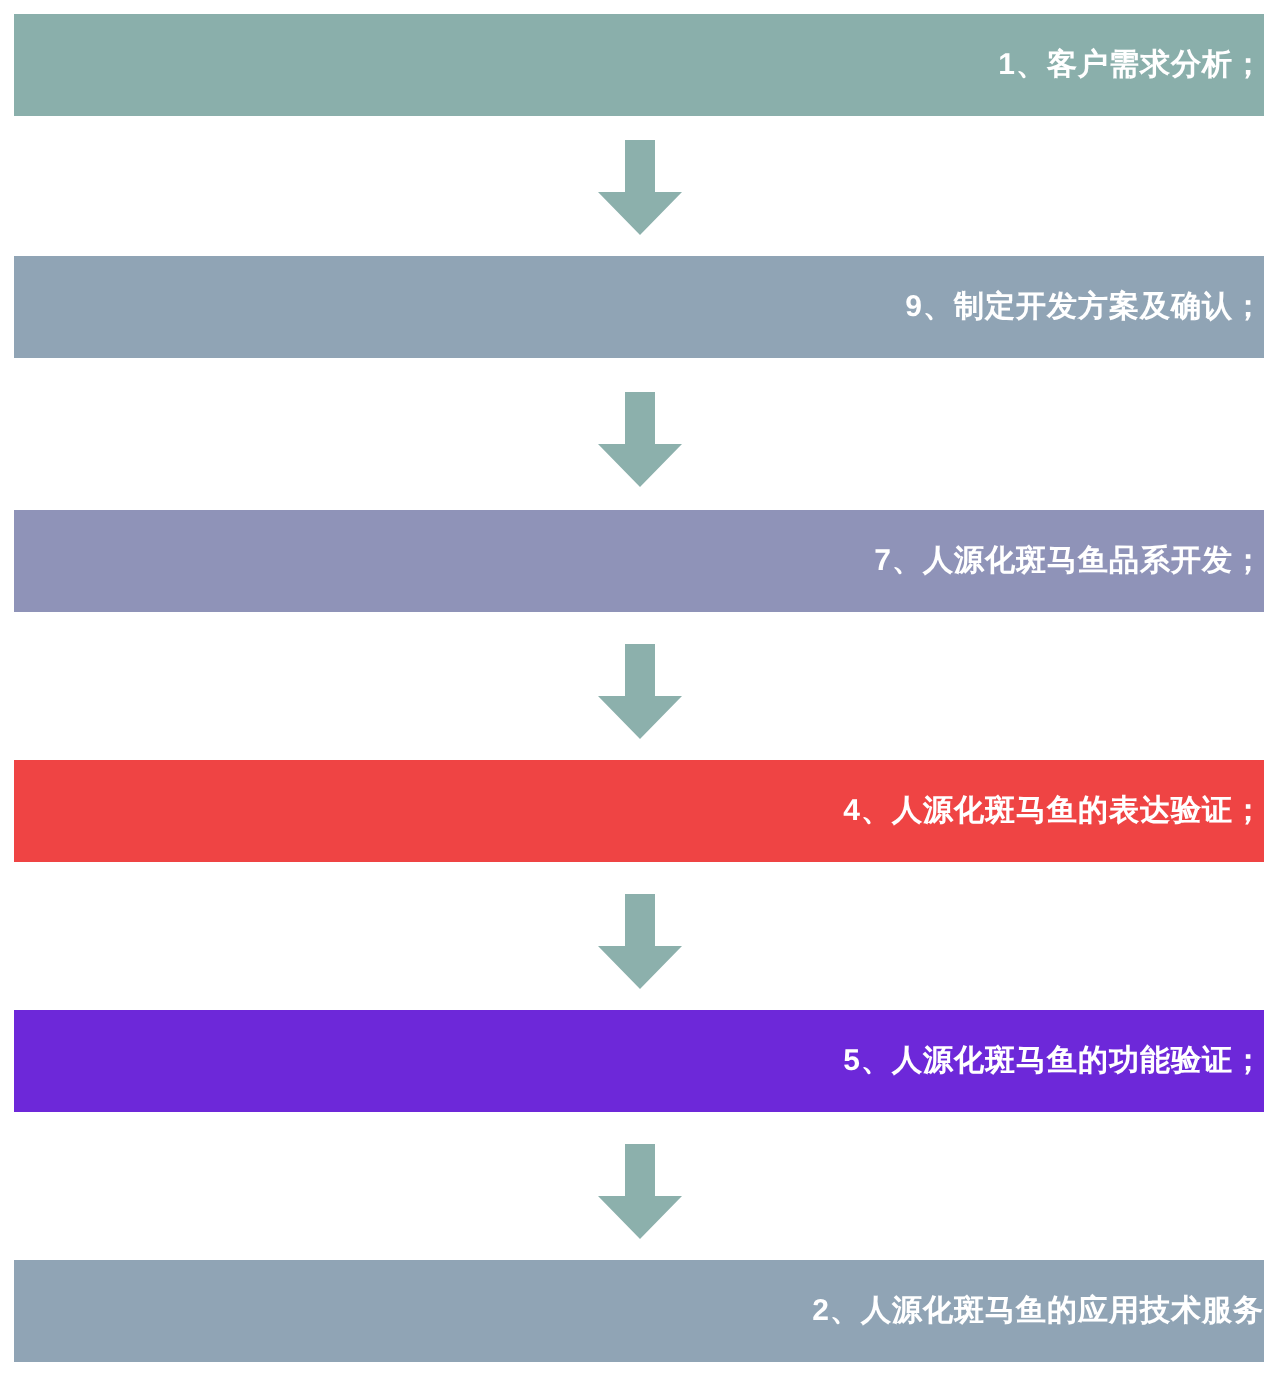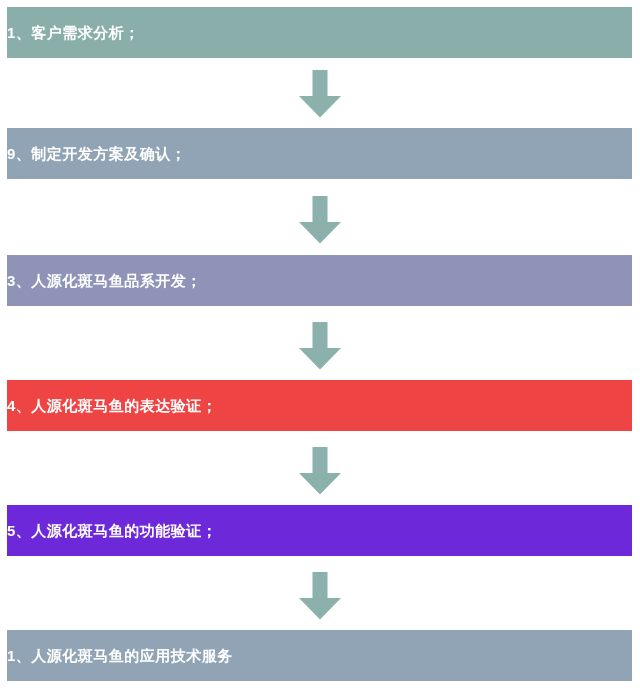--- a/index.html
+++ b/index.html
@@ -22,21 +22,21 @@
     box-sizing: border-box;
   }
 
   .flow-step {
     position: absolute;
     left: 7px;
     width: 625px;
     height: 51px;
     display: flex;
     align-items: center;
-    justify-content: flex-start;
+    justify-content: flex-end;
     box-sizing: border-box;
   }
 
   .flow-step-label {
     color: #ffffff;
     font-size: 15px;
     font-weight: bold;
     letter-spacing: 0.5px;
     line-height: 1;
     text-align: center;
@@ -88,24 +88,24 @@
         <path d="M14.5 0 H29.5 V26 H43 L22 47.5 L1 26 H14.5 Z" fill="#8CB0AC"></path>
       </svg>
     </div>
     <div class="flow-step" style="top: 7px; background: rgb(138, 175, 171);">
       <span class="flow-step-label" style="color: rgb(255, 255, 255);">1、客户需求分析；</span>
     </div>
     <div class="flow-step" style="top: 128px; background: rgb(144, 164, 181);">
       <span class="flow-step-label" style="color: rgb(255, 255, 255);">9、制定开发方案及确认；</span>
     </div>
     <div class="flow-step" style="top: 255px; background: rgb(143, 147, 184);">
-      <span class="flow-step-label" style="color: rgb(255, 255, 255);">3、人源化斑马鱼品系开发；</span>
+      <span class="flow-step-label" style="color: rgb(255, 255, 255);">7、人源化斑马鱼品系开发；</span>
     </div>
     <div class="flow-step" style="top: 380px; background: #ef4444;">
       <span class="flow-step-label" style="color: rgb(255, 255, 255);">4、人源化斑马鱼的表达验证；</span>
     </div>
     <div class="flow-step" style="top: 505px; background: #6d28d9;">
       <span class="flow-step-label" style="color: rgb(255, 255, 255);">5、人源化斑马鱼的功能验证；</span>
     </div>
     <div class="flow-step" style="top: 630px; background: rgb(144, 164, 181);">
-      <span class="flow-step-label" style="color: rgb(255, 255, 255);">1、人源化斑马鱼的应用技术服务</span>
+      <span class="flow-step-label" style="color: rgb(255, 255, 255);">2、人源化斑马鱼的应用技术服务</span>
     </div>
   </div>
 
 </body></html>

